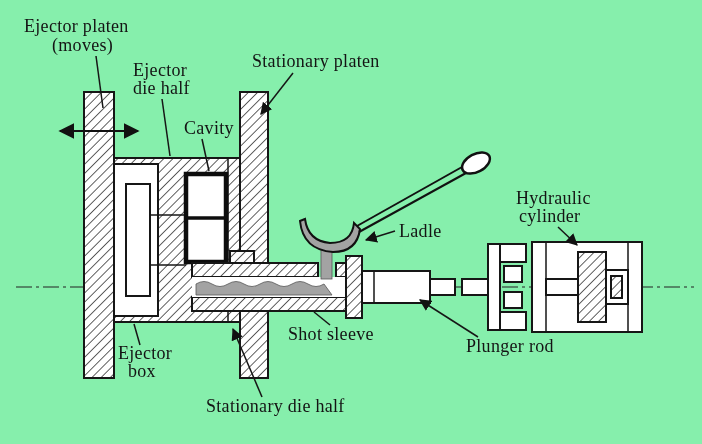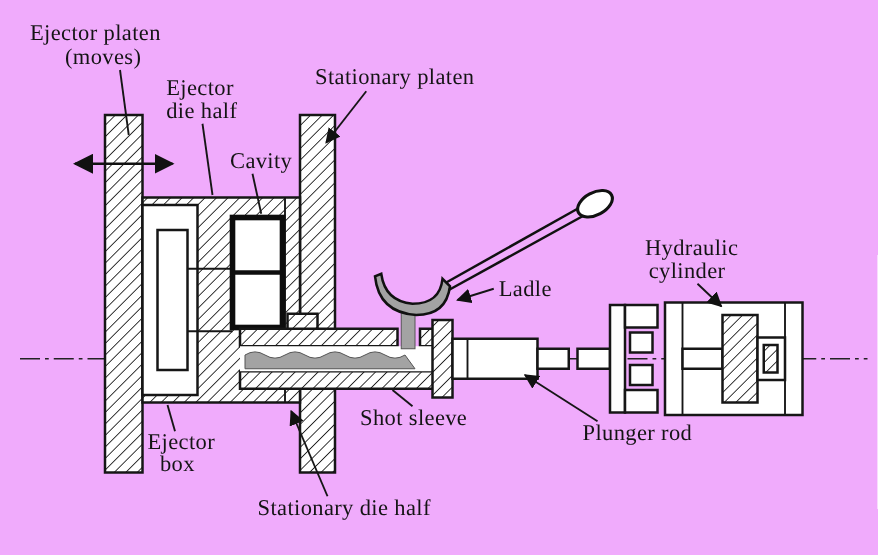--- a/index.html
+++ b/index.html
@@ -1,17 +1,17 @@
 <!DOCTYPE html>
 <html><head>
 <meta charset="utf-8">
 <style>
   html,body{margin:0;padding:0;background:#ffffff;}
   .figure-wrap{
-    width:702px;height:444px;position:relative;background:#f0abfc;overflow:hidden;
+    width:702px;height:444px;position:relative;background:#86efac;overflow:hidden;
   }
   svg text{
     font-family:"Liberation Serif","DejaVu Serif",serif;
     font-size:18px;
     fill:#141414;
     letter-spacing:.3px;
   }
   .thin{stroke:#161616;stroke-width:1.5;fill:none;}
   .med{stroke:#161616;stroke-width:2;fill:#ffffff;}
   .hatched{stroke:#161616;stroke-width:2;fill:url(#hatch);}

